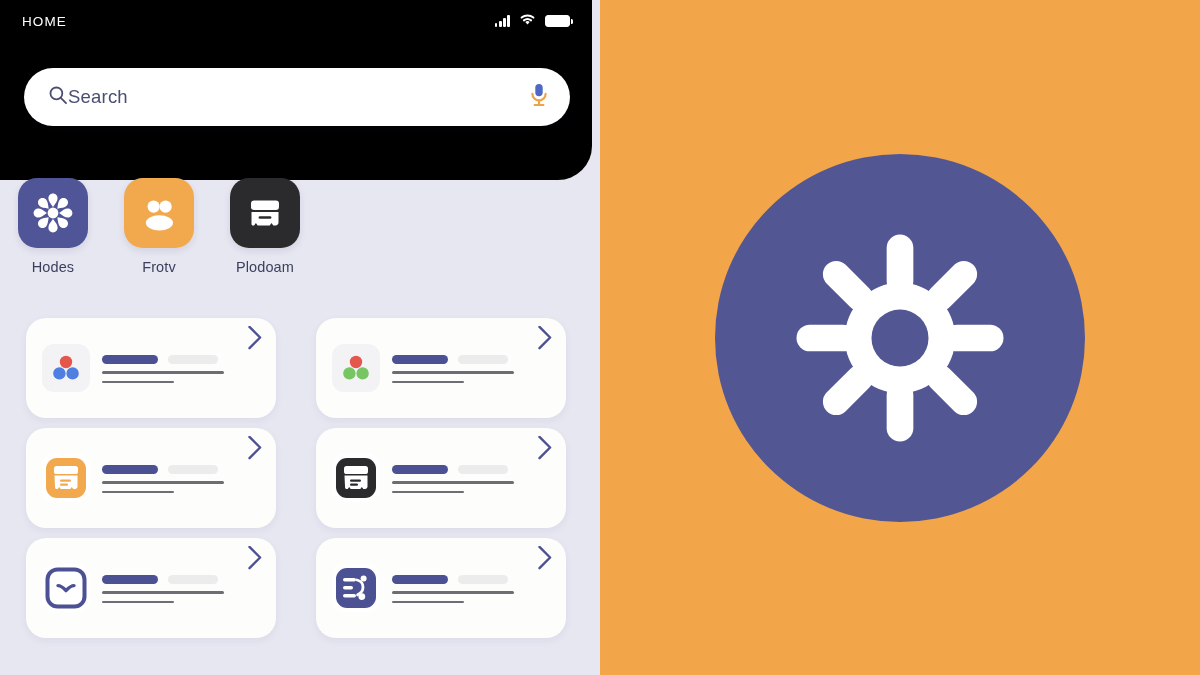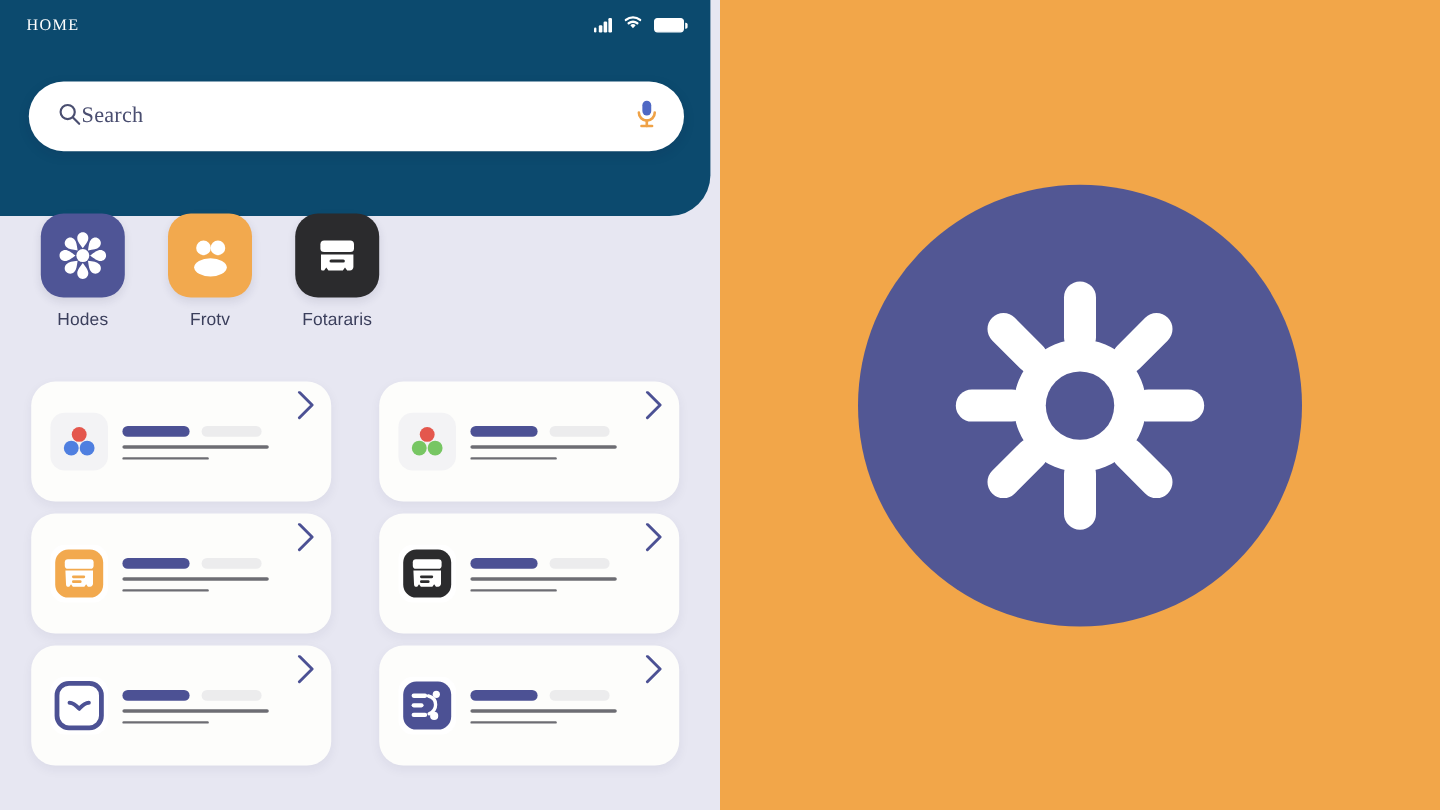--- a/index.html
+++ b/index.html
@@ -16,25 +16,24 @@
     position: relative;
     width: 600px; height: 675px;
     background: #e7e7f2;
     overflow: hidden;
   }
 
   .phone-header {
     position: absolute;
     left: 0; top: 0;
     width: 592px; height: 180px;
-    background: #0c4a6e;
+    background: #000000;
     border-bottom-right-radius: 34px;
     border-bottom-left-radius: 0px;
     overflow: visible;
-    font-family: Liberation Serif, serif;
   }
 
   .statusbar {
     position: absolute;
     left: 22px; right: 22px; top: 11px;
     height: 20px;
     display: flex; align-items: center; justify-content: space-between;
   }
   .status-title {
     color: #ffffff;
@@ -75,21 +74,21 @@
   .search-left { display: flex; align-items: center; flex: 1; }
   .search-placeholder {
     color: #4a4e70;
     font-size: 18.5px;
     letter-spacing: .2px;
   }
 
   
   .app-row {
     position: absolute;
-    left: 16px; top: 178px;
+    left: 0; top: 178px;
     width: 640px;
     display: flex;
     gap: 0px;
   }
   .app-cell {
     width: 106px;
     display: flex; flex-direction: column; align-items: center;
     gap: 11px;
     flex: 0 0 auto;
   }
@@ -243,21 +242,21 @@
       </div>
 
       <div class="app-cell">
         <div class="app-tile" style="background:#2b2b2d">
           <svg width="44" height="44" viewBox="0 0 44 44">
             <rect x="8" y="9.5" width="28" height="9.5" rx="3.2" fill="#fff"></rect>
             <path d="M8.5 21h27v10.5c0 1.6-1.3 2.9-2.9 2.9h-2.3l-1.8-2.4-1.8 2.4H14.7l-1.8-2.4-1.8 2.4h-1.5c-1.3 0-1.1-1.3-1.1-2.9z" fill="#fff"></path>
             <rect x="15.6" y="25.2" width="12.8" height="2.6" rx="1.3" fill="#2b2b2d"></rect>
           </svg>
         </div>
-        <div class="app-label">Fotararis</div>
+        <div class="app-label">Plodoam</div>
       </div>
 
 
 
 
     </div>
 
     <div class="card-grid">
 
       <div class="card">

